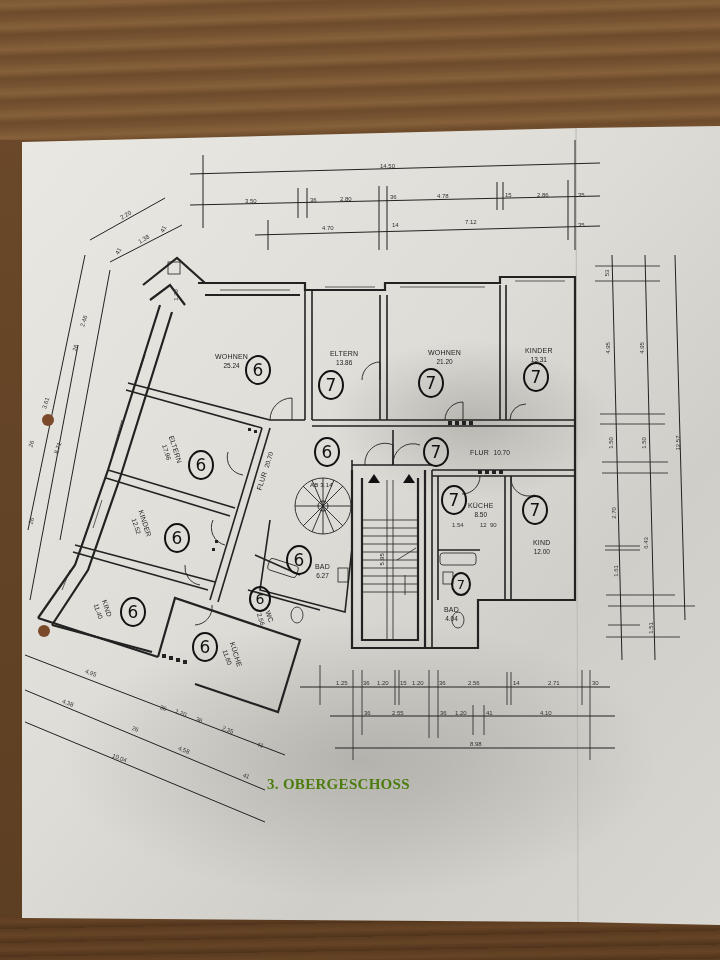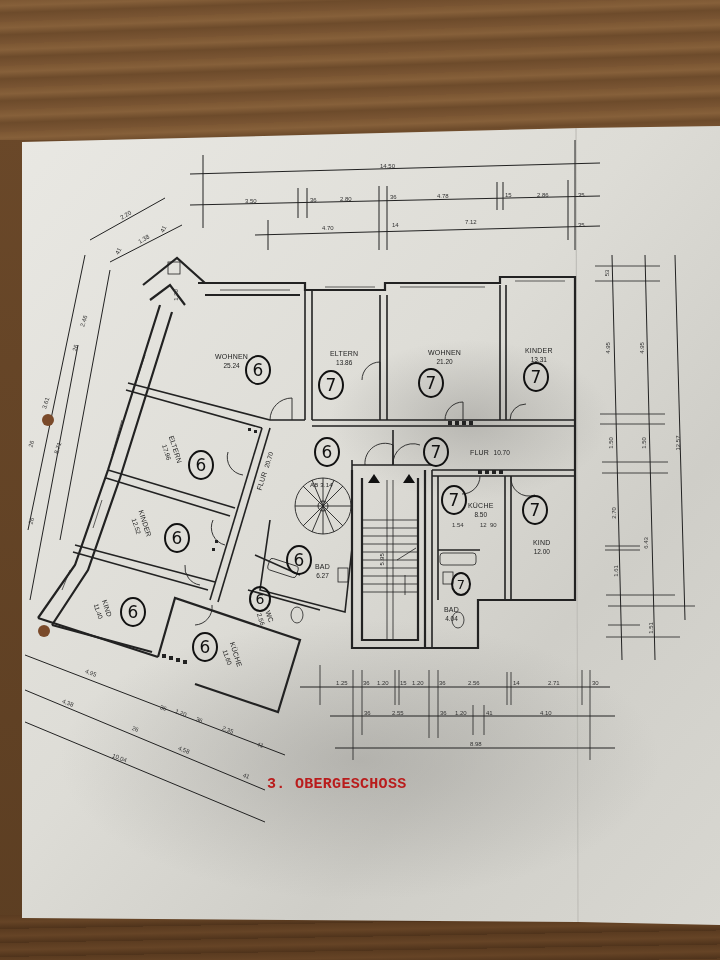--- a/index.html
+++ b/index.html
@@ -43,24 +43,24 @@
   }
   .dim {
     position: absolute;
     font-size: 6px;
     color: #333;
     white-space: nowrap;
   }
   .title {
     position: absolute;
     left: 267px; top: 776px;
-    font-family: Liberation Mono, monospace;
+    font-family: Liberation Serif, serif;
     font-weight: bold;
     font-size: 15px;
-    color: #b91c1c;
+    color: #4d7c0f;
     letter-spacing: 0.3px;
     text-align: right;
   }
   .hole {
     position: absolute; width: 12px; height: 12px; border-radius: 50%;
     background: #7a4a2a;
   }
 </style>
 </head>
 <body>

